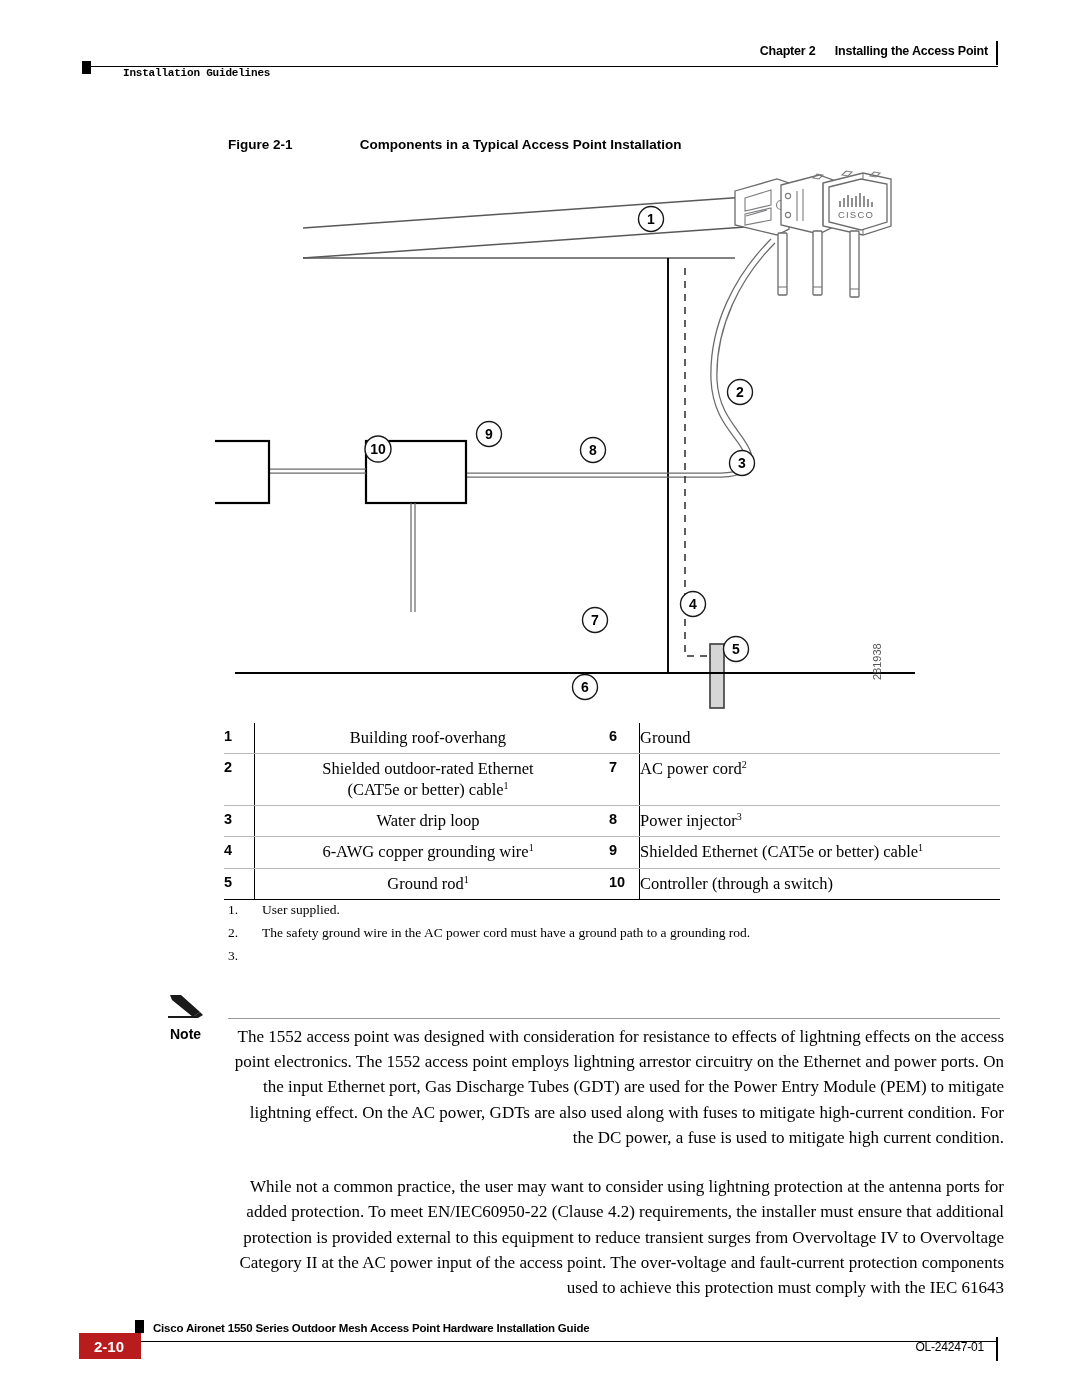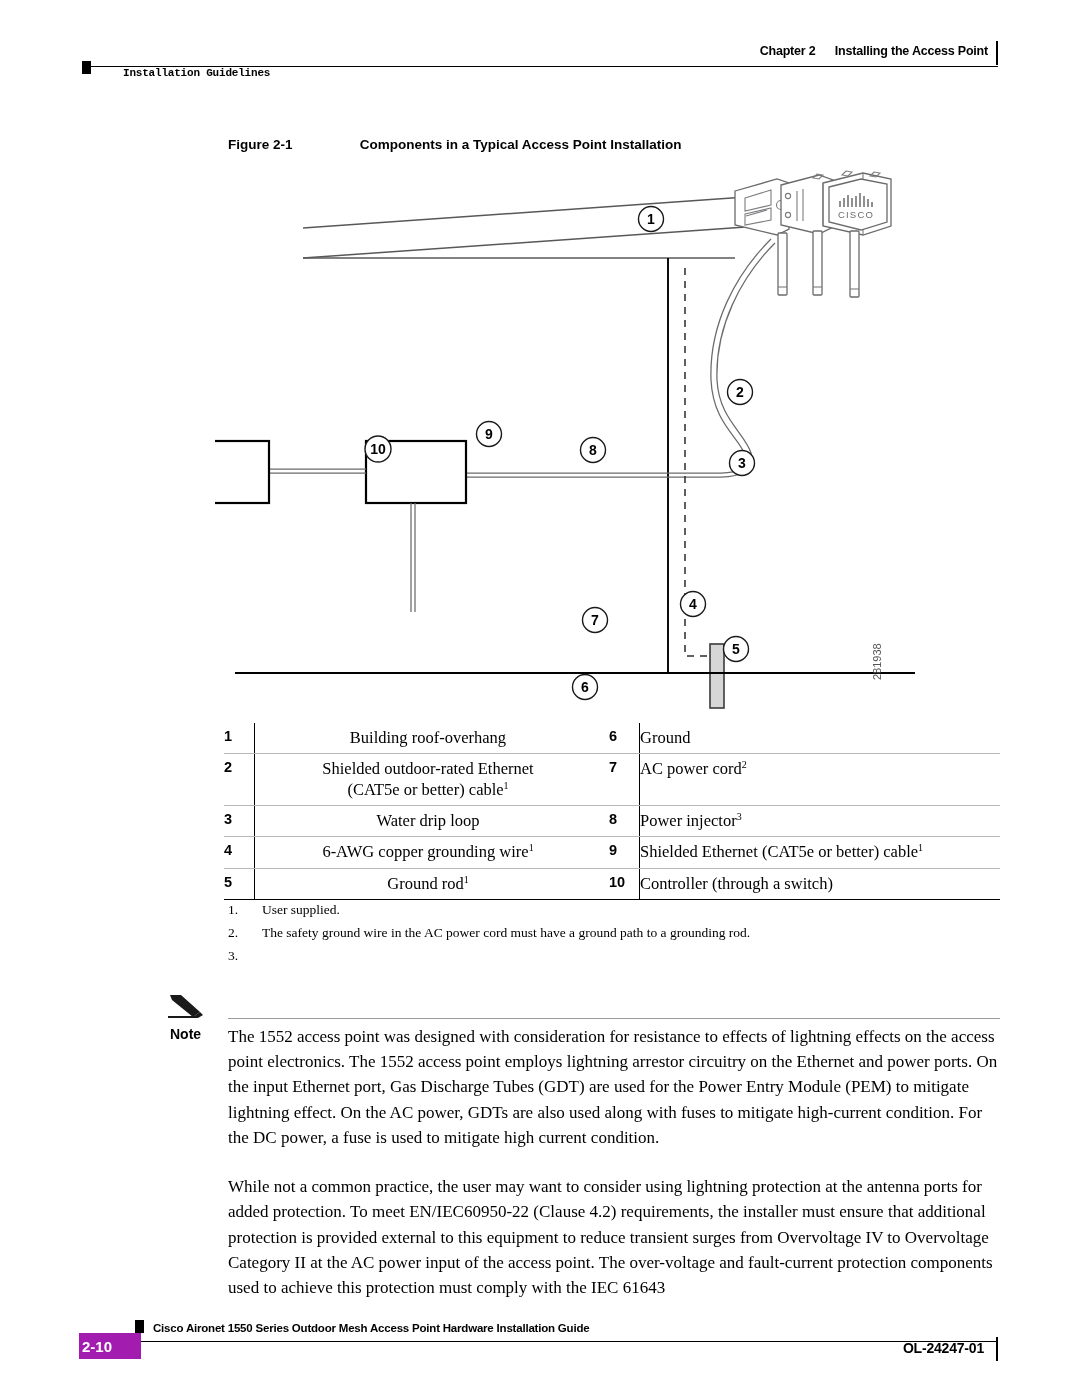--- a/index.html
+++ b/index.html
@@ -197,21 +197,21 @@
     font-size: 14px;
     text-align: center;
   }
   .note-body {
     position: absolute;
     left: 228px;
     top: 1024px;
     width: 776px;
     font-size: 17px;
     line-height: 1.485;
-    text-align: left;
+    text-align: right;
   }
   .note-body p { margin: 0; }
   .note-body p + p { margin-top: 24px; }
 
   
   .footer-square {
     position: absolute;
     left: 135px;
     top: 1320px;
     width: 9px;
@@ -235,37 +235,37 @@
     right: 82px;
     height: 1.2px;
     background: #000;
   }
   .footer-page {
     position: absolute;
     left: 79px;
     top: 1333px;
     width: 62px;
     height: 26px;
-    background: #a21caf;
+    background: #b91c1c;
     color: #fff;
     font-family: "Liberation Sans", sans-serif;
     font-weight: bold;
     font-size: 15px;
     display: flex;
     align-items: center;
-    padding-left: 3px;
+    padding-left: 15px;
     box-sizing: border-box;
   }
   .footer-docid {
     position: absolute;
     right: 96px;
     top: 1340px;
     font-family: "Liberation Sans", sans-serif;
-    font-weight: bold;
-    font-size: 14px;
+    font-weight: normal;
+    font-size: 12px;
     letter-spacing: -0.2px;
     white-space: nowrap;
   }
   .footer-bar-right {
     position: absolute;
     right: 82px;
     top: 1337px;
     width: 2.5px;
     height: 24px;
     background: #000;

